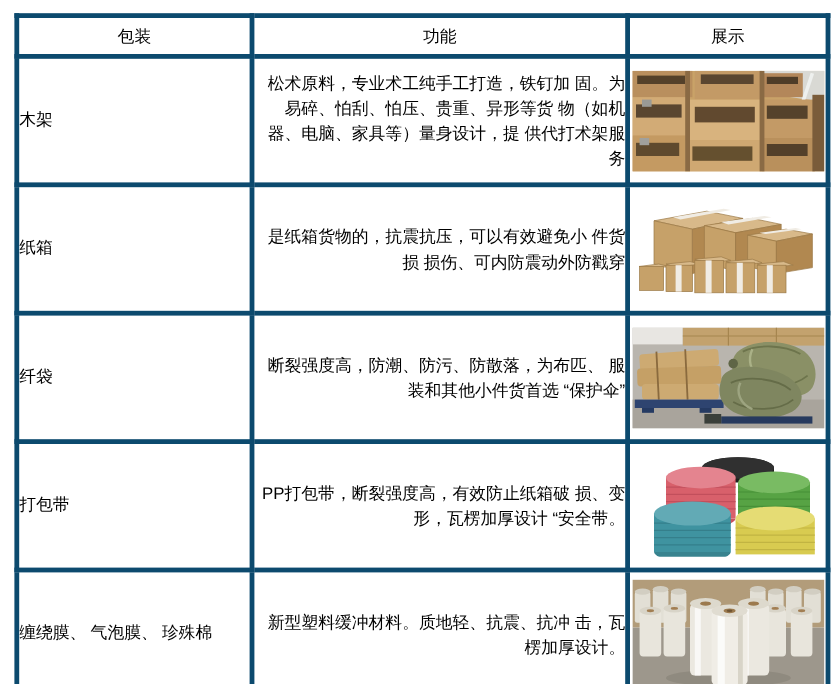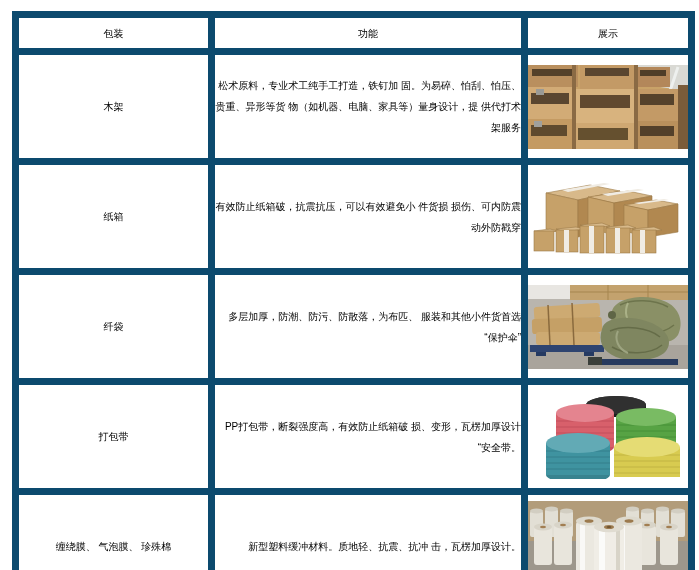--- a/index.html
+++ b/index.html
@@ -7,34 +7,34 @@
     width:699px;height:570px;background:#ffffff;overflow:hidden;
     font-family:"Liberation Sans","DejaVu Sans",sans-serif;
     color:#000;
   }
   .table-wrap{position:absolute;left:12px;top:11px;}
   table.pack{
     border-collapse:collapse;table-layout:fixed;
     width:676px;
   }
   table.pack th,table.pack td{
-    border:7px solid #0c4a6e;
+    border:4px solid #0c4a6e;
     font-weight:normal;
-    font-size:10px;
+    font-size:14px;
     line-height:21px;
     vertical-align:middle;
     padding:0;
     overflow:hidden;
   }
   col.c1{width:196px;}
   col.c2{width:313px;}
   col.c3{width:167px;}
   tr.hdr th{height:30px;text-align:center;}
   tr.row td{height:103px;}
-  td.pkg{text-align:center;}
+  td.pkg{font-family:Liberation Serif, serif;}
   td.func{text-align:right;padding:6px 6px;word-break:break-all;}
   td.shot{text-align:center;}
   .photo{display:block;margin:0 auto;}
 </style>
 </head>
 <body>
 
 <div class="table-wrap">
 <table class="pack">
   <colgroup>
@@ -85,21 +85,21 @@
 
           <rect x="44" y="0" width="4" height="84" fill="#8a6a44"></rect>
           <rect x="106" y="0" width="4" height="84" fill="#8a6a44"></rect>
           <rect x="150" y="20" width="10" height="64" fill="#7a5c3a"></rect>
         </svg>
       </td>
     </tr>
 
     <tr class="row">
       <td class="pkg">纸箱</td>
-      <td class="func">有效防止纸箱破，抗震抗压，可以有效避免小 件货损 损伤、可内防震动外防戳穿</td>
+      <td class="func">是纸箱货物的，抗震抗压，可以有效避免小 件货损 损伤、可内防震动外防戳穿</td>
       <td class="shot">
         <svg class="photo" width="160" height="84" viewBox="0 0 160 84">
           <rect x="0" y="0" width="160" height="84" fill="#ffffff"></rect>
 
           <g stroke="#9c7a48" stroke-width="0.6">
             <polygon points="18,18 62,10 92,16 50,25" fill="#d8b98a"></polygon>
             <polygon points="18,18 50,25 50,62 18,54" fill="#c6a169"></polygon>
             <polygon points="50,25 92,16 92,52 50,62" fill="#b18850"></polygon>
             <polygon points="34,15 76,8 82,9 40,17" fill="#f0ece4" stroke="none"></polygon>
             <polygon points="60,22 100,16 124,21 86,28" fill="#d8b98a"></polygon>
@@ -127,21 +127,21 @@
             <polygon points="104,54 126,52 134,55 113,57" fill="#d8b98a"></polygon>
             <rect x="104" y="55" width="24" height="23" fill="#c6a169"></rect>
             <rect x="112" y="55" width="5" height="23" fill="#f0ece4" stroke="none"></rect>
           </g>
         </svg>
       </td>
     </tr>
 
     <tr class="row">
       <td class="pkg">纤袋</td>
-      <td class="func">多层加厚，防潮、防污、防散落，为布匹、 服装和其他小件货首选 “保护伞”</td>
+      <td class="func">断裂强度高，防潮、防污、防散落，为布匹、 服装和其他小件货首选 “保护伞”</td>
       <td class="shot">
         <svg class="photo" width="160" height="84" viewBox="0 0 160 84">
           <rect x="0" y="0" width="160" height="84" fill="#b9b5ae"></rect>
           <rect x="0" y="60" width="160" height="24" fill="#a9a49c"></rect>
 
           <rect x="0" y="0" width="42" height="14" fill="#e8e6e2"></rect>
           <rect x="42" y="0" width="118" height="15" fill="#c3a26e"></rect>
           <line x1="42" y1="7" x2="160" y2="7" stroke="#a5854f" stroke-width="1"></line>
           <line x1="80" y1="0" x2="80" y2="15" stroke="#a5854f" stroke-width="1"></line>
           <line x1="120" y1="0" x2="120" y2="15" stroke="#a5854f" stroke-width="1"></line>

